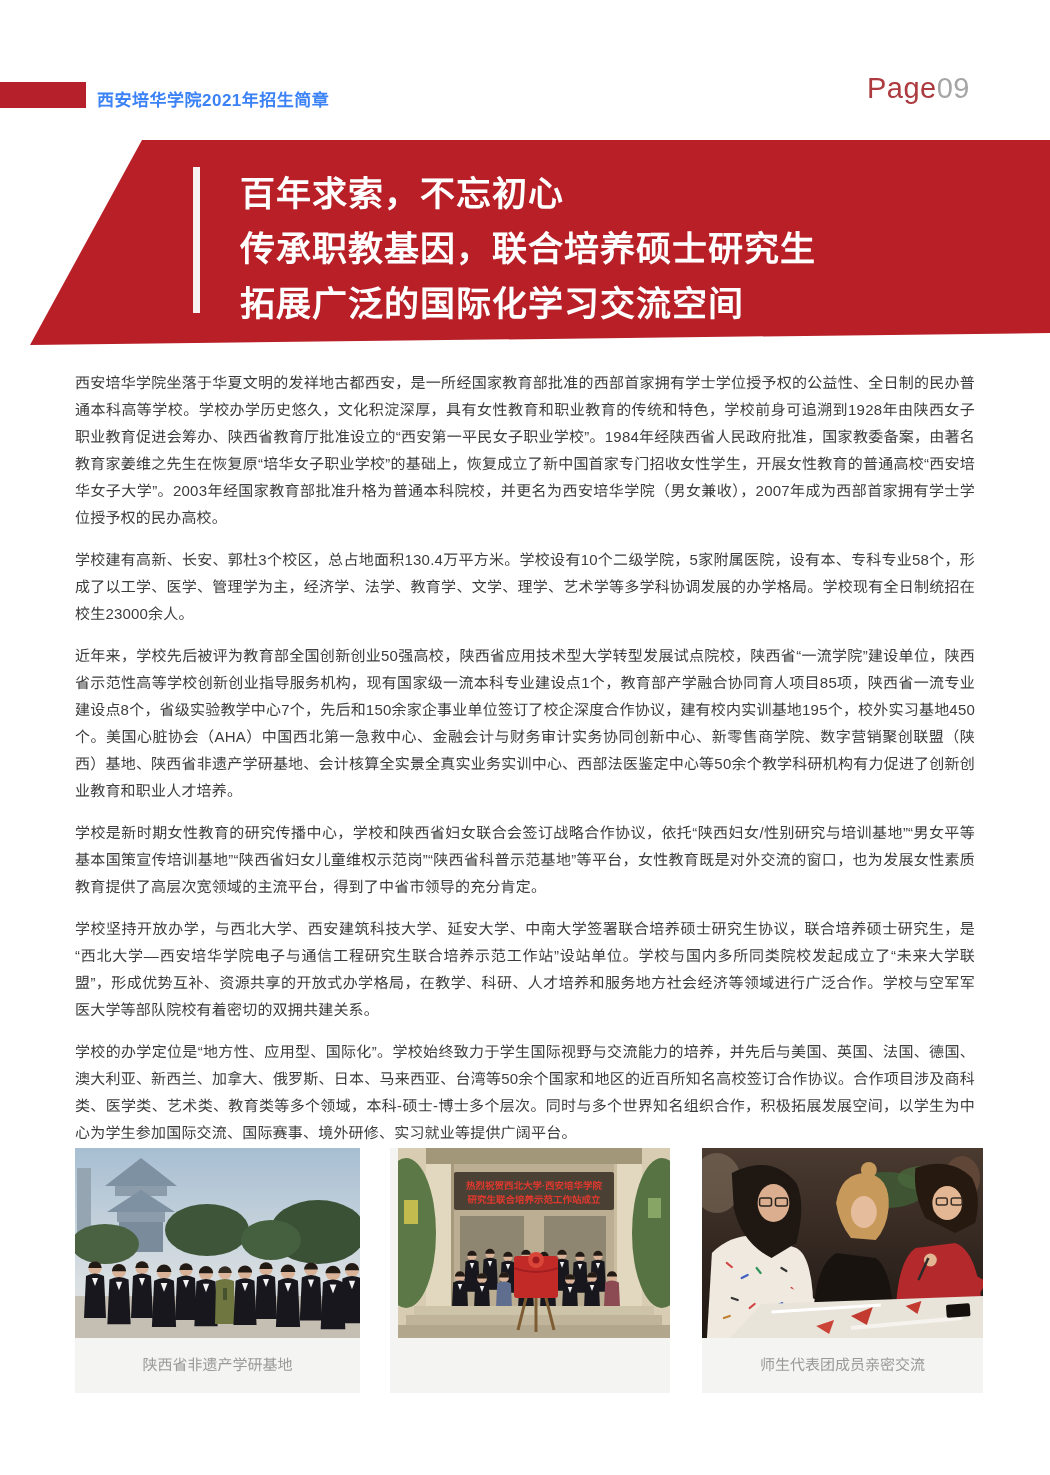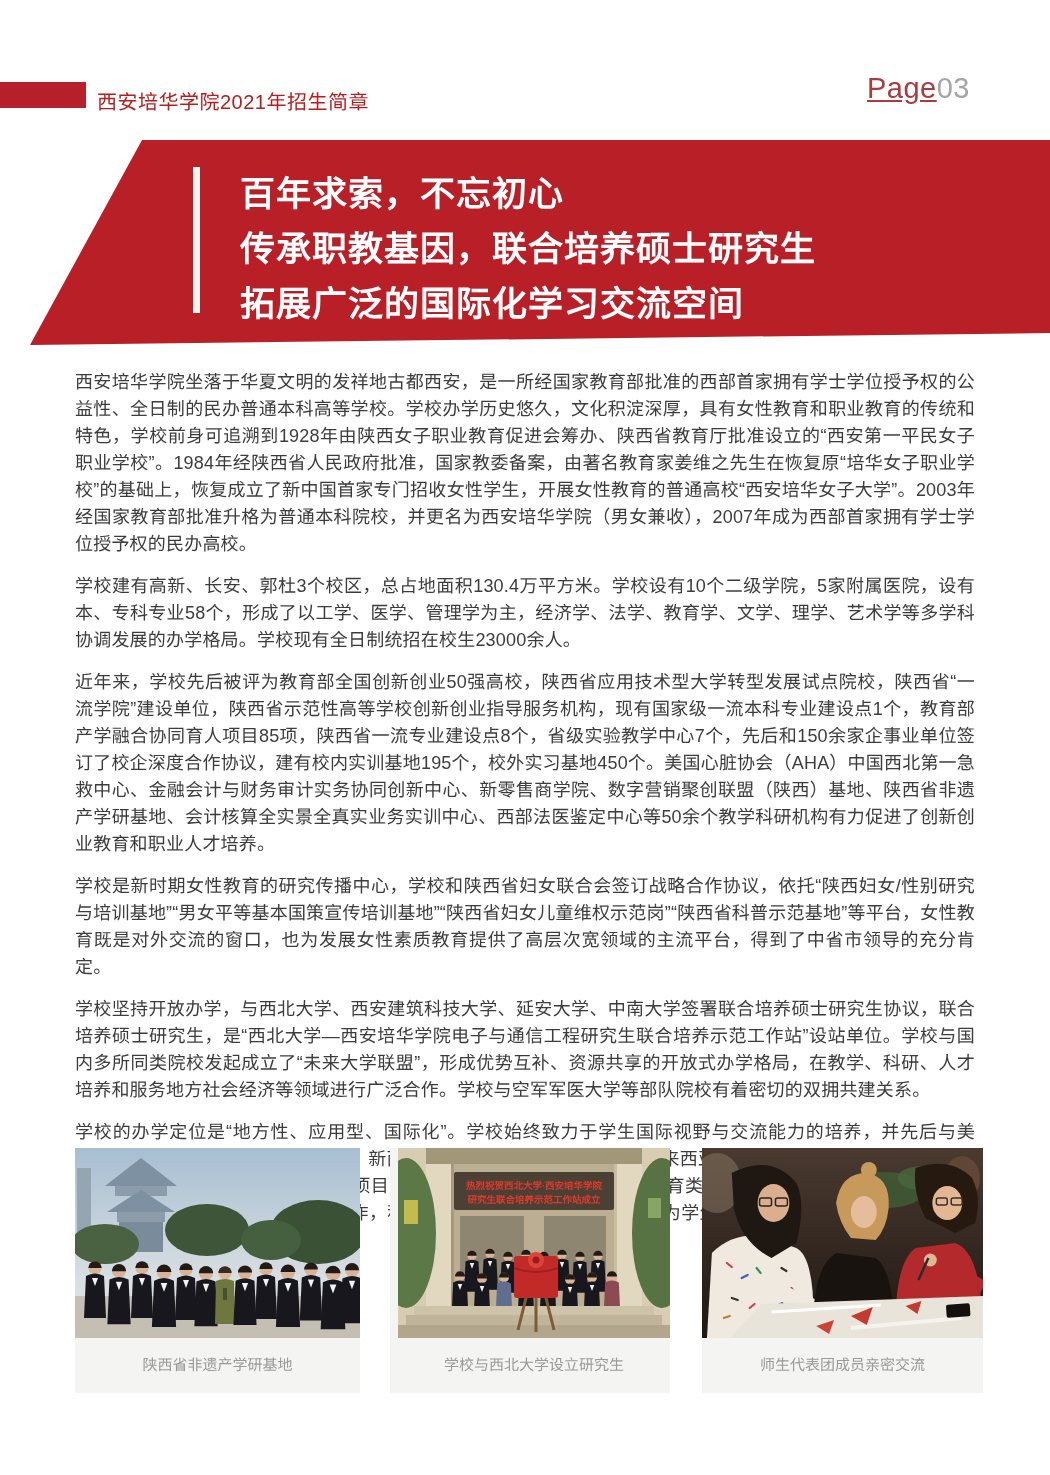--- a/index.html
+++ b/index.html
@@ -2,37 +2,37 @@
 <html lang="zh-CN"><head>
 <meta charset="utf-8">
 <style>
   html,body{margin:0;padding:0;background:#ffffff;}
   body{width:1050px;height:1475px;position:relative;overflow:hidden;
        font-family:"Liberation Sans","DejaVu Sans",sans-serif;}
   .page{position:absolute;inset:0;background:#ffffff;}
 
   
   .red-tab{position:absolute;left:0;top:82px;width:86px;height:26px;background:#b5202a;}
-  .doc-title{position:absolute;left:97px;top:86px;margin:0;font-size:20px;font-weight:400;
-             color:#b91c1c;letter-spacing:.5px;}
+  .doc-title{position:absolute;left:97px;top:86px;margin:0;font-size:17px;font-weight:700;
+             color:#3b82f6;letter-spacing:.5px;}
   .page-no{position:absolute;right:80px;top:72px;font-size:29px;font-weight:400;letter-spacing:.5px;}
-  .page-no .pg{color:#ac3a3f;text-decoration:underline;}
+  .page-no .pg{color:#ac3a3f;}
   .page-no .num{color:#a5a5a5;}
 
   
   .banner{position:absolute;left:0;top:140px;width:1050px;height:205px;background:#b81f27;
           clip-path:polygon(142px 0,100% 0,100% 193px,30px 100%);}
   .accent-bar{position:absolute;left:193px;top:27px;width:7px;height:146px;background:#f7f3f0;}
   .banner-title{position:absolute;left:232px;top:5px;margin:8px;color:#ffffff;
                 font-size:35px;font-weight:700;line-height:55px;letter-spacing:1px;}
   .banner-title span{display:block;}
 
   
   .body-text{position:absolute;left:75px;top:369px;width:900px;}
-  .body-text p{margin:0 0 15px 0;font-size:18px;line-height:27px;color:#3c3c3c;
+  .body-text p{margin:0 0 15px 0;font-size:15px;line-height:27px;color:#3c3c3c;
                text-align:justify;letter-spacing:.2px;}
 
   
   .photo-row{position:absolute;left:75px;top:1148px;width:900px;display:flex;}
   .photo-card{margin:0;background:#f4f4f3;flex:0 0 auto;}
   .photo-card.c1{width:285px;margin-right:30px;}
   .photo-card.c2{width:272px;margin-right:32px;padding-left:8px;}
   .photo-card.c3{width:281px;}
   .photo{width:100%;height:190px;overflow:hidden;line-height:0;}
   .photo svg{width:100%;height:100%;display:block;}
@@ -41,21 +41,21 @@
   figcaption span{display:block;}
 </style>
 </head>
 <body>
 
 <div class="page">
 
   <header>
     <div class="red-tab"></div>
     <h1 class="doc-title">西安培华学院2021年招生简章</h1>
-    <div class="page-no"><span class="pg">Page</span><span class="num">03</span></div>
+    <div class="page-no"><span class="pg">Page</span><span class="num">09</span></div>
   </header>
 
   <section class="banner"></section>
   <div class="accent-bar" style="top:167px;"></div>
   <h2 class="banner-title" style="top:158px;">
     <span>百年求索，不忘初心</span>
     <span>传承职教基因，联合培养硕士研究生</span>
     <span>拓展广泛的国际化学习交流空间</span>
   </h2>
 
@@ -182,21 +182,20 @@
           <g>
             <path d="M120,182 L133,130 M156,182 L143,130 M138,184 L138,132" stroke="#7d5c34" stroke-width="3" fill="none"></path>
             <rect x="116" y="108" width="44" height="42" rx="3" fill="#c22a28"></rect>
             <path d="M116,120 q22,8 44,0" stroke="#a31e20" stroke-width="2" fill="none"></path>
             <circle cx="138" cy="112" r="8" fill="#da4538"></circle>
             <circle cx="138" cy="112" r="3.5" fill="#9c1b1e"></circle>
           </g>
         </svg>
       </div>
       <figcaption>
-        <span>学校与西北大学设立研究生</span>
       </figcaption>
     </figure>
 
     <figure class="photo-card c3">
       <div class="photo">
         <svg viewBox="0 0 283 190" preserveAspectRatio="none">
           <defs>
             <linearGradient id="bg3" x1="0" y1="0" x2="0" y2="1">
               <stop offset="0" stop-color="#4a3a30"></stop>
                 <stop offset="1" stop-color="#1f1713"></stop>

